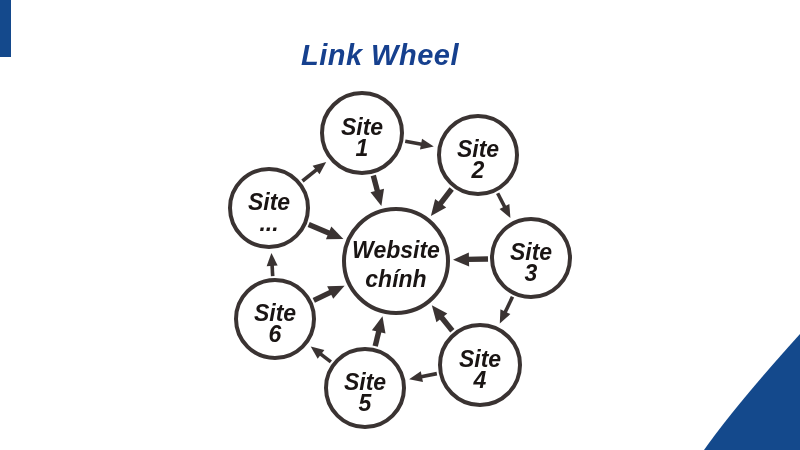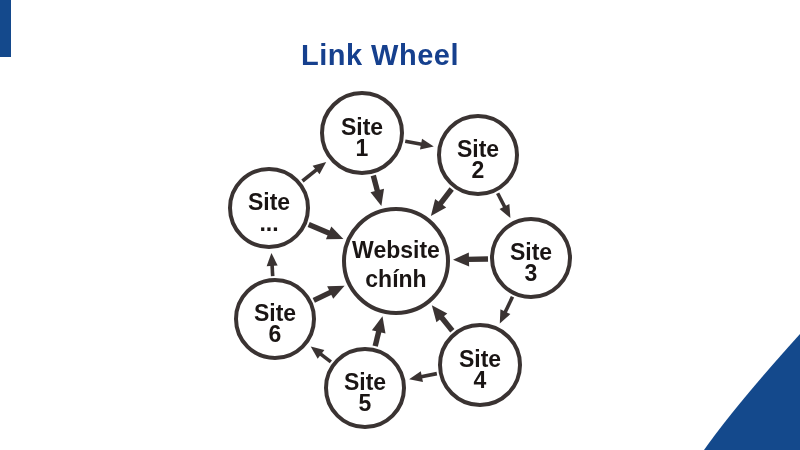--- a/index.html
+++ b/index.html
@@ -2,20 +2,21 @@
 <html><head>
 <meta charset="utf-8">
 <style>
   html,body{margin:0;padding:0;background:#ffffff;}
   .stage{
     position:relative;
     width:800px;height:450px;
     overflow:hidden;
     background:#ffffff;
     font-family:"Liberation Sans",sans-serif;
+    font-style:italic;
   }
   .page-title{
     position:absolute;
     top:38px;left:0;
     width:760px;
     margin:0;
     text-align:center;
     font-size:29px;
     line-height:34px;
     font-weight:bold;

